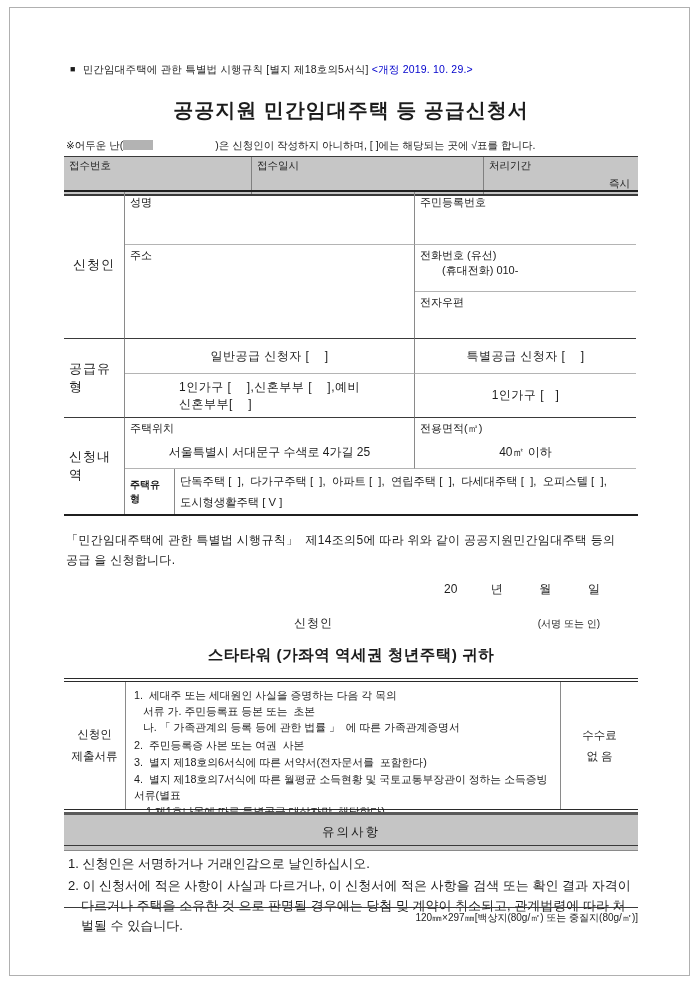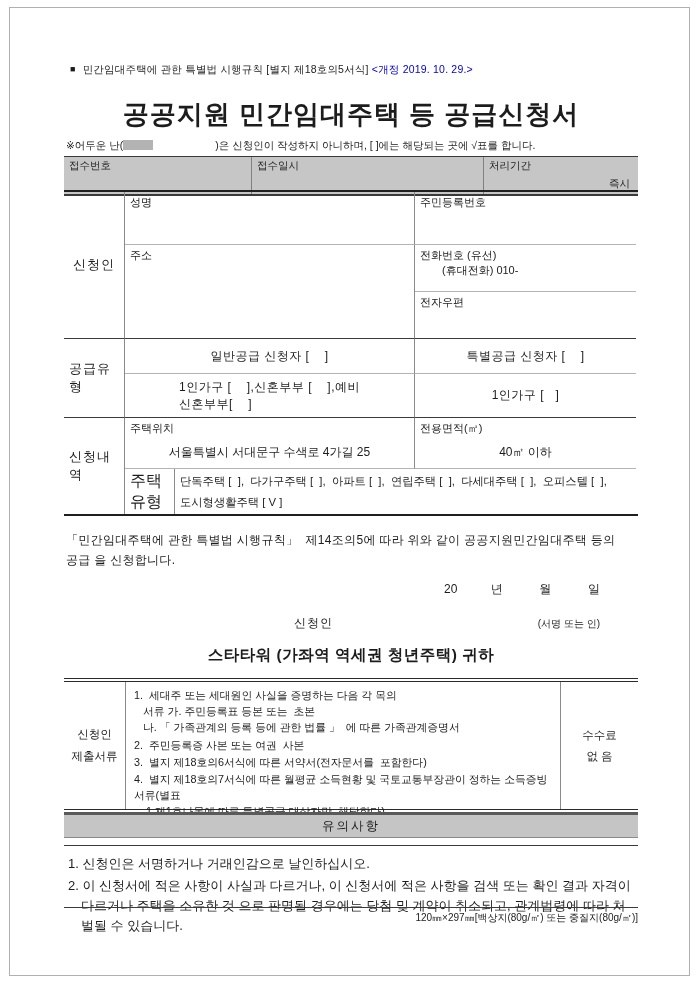--- a/index.html
+++ b/index.html
@@ -10,21 +10,21 @@
 
   .pre { white-space:pre-wrap; }
 
   
   .reg-line { position:absolute; left:70px; top:63px; width:560px; font-size:10.5px; letter-spacing:0.2px; }
   .reg-bullet { display:inline-block; font-size:9px; margin-right:7px; vertical-align:1px; }
   .revision { color:#0000cc; }
 
   
   .title { position:absolute; left:64px; top:97px; width:574px; text-align:center;
-           font-size:26px; font-weight:600; letter-spacing:1px; }
+           font-size:20px; font-weight:600; letter-spacing:1px; }
 
   
   .instruction { position:absolute; left:66px; top:139px; width:572px; font-size:10.5px; }
   .shade-box { display:inline-block; width:30px; height:10px; background:#b3b3b3; vertical-align:-1px; margin-right:62px; }
 
   
   .receipt { position:absolute; left:64px; top:156px; width:574px; height:40px; display:flex;
              background:#c6c6c6; border-top:1px solid #3a3a3a; border-bottom:2px solid #3a3a3a; }
   .receipt .cell { position:relative; padding:2px 5px; font-size:10.5px; }
   .receipt .c1 { width:188px; border-right:1px solid #808080; }
@@ -50,21 +50,21 @@
   .c-phone { grid-area:2/4/3/5; }
   .c-email { grid-area:3/4/4/5; }
   .c-supply { grid-area:4/1/6/2; }
   .c-general  { grid-area:4/2/5/4; }
   .c-special  { grid-area:4/4/5/5; }
   .c-general2 { grid-area:5/2/6/4; }
   .c-special2 { grid-area:5/4/6/5; }
   .c-details { grid-area:6/1/8/2; }
   .c-loc   { grid-area:6/2/7/4; }
   .c-area  { grid-area:6/4/7/5; }
-  .c-htlabel { grid-area:7/2/8/3; display:flex; align-items:center; justify-content:center; font-size:16px; }
+  .c-htlabel { grid-area:7/2/8/3; display:flex; align-items:center; justify-content:center; font-size:10px;font-weight:bold; }
   .c-htvalue { grid-area:7/3/8/5; display:flex; align-items:center; font-size:11.3px; line-height:1.8; }
   .cell-center { display:flex; align-items:center; justify-content:center; font-size:12px; letter-spacing:0.5px; }
   .phone-line2 { margin-top:0; padding-left:22px; }
   .cell-val-center { text-align:center; margin-top:8px; font-size:12px; }
 
   
   .declaration { position:absolute; left:66px; top:531px; width:572px; font-size:12px; line-height:1.65; letter-spacing:0.3px; }
   .date-line { position:absolute; left:66px; top:581px; width:534px; text-align:right; font-size:12px; white-space:pre; }
   .sign-row { position:absolute; left:66px; top:615px; width:572px; height:16px; }
   .sign-applicant { position:absolute; left:228px; font-size:12px; letter-spacing:1px; }
@@ -78,21 +78,21 @@
   .docs { position:absolute; left:64px; top:678px; width:574px; height:132px; display:flex;
           border-top:4px double #2a2a2a; border-bottom:1px solid #2a2a2a; }
   .docs .label-col { width:62px; border-right:1px solid #8a8a8a; display:flex; align-items:center; justify-content:center;
                      text-align:center; font-size:11.5px; line-height:1.9; }
   .docs .content-col { flex:1; padding:5px 8px; font-size:10.8px; line-height:1.5; }
   .docs .content-col .item { margin-bottom:1px; }
   .docs .fee-col { width:78px; border-left:1px solid #8a8a8a; display:flex; flex-direction:column;
                    align-items:center; justify-content:center; font-size:11.5px; line-height:1.8; }
 
   
-  .notice-bar { position:absolute; left:64px; top:812px; width:574px; height:26px; background:#c5c5c5;
+  .notice-bar { position:absolute; left:64px; top:812px; width:574px; height:39px; background:#c5c5c5;
                 border-top:3px solid #5a5a5a; border-bottom:1px solid #8a8a8a;
                 display:flex; align-items:center; justify-content:center; font-size:12.5px; letter-spacing:2px; }
   .thin-rule { position:absolute; left:64px; width:574px; border-top:1px solid #3a3a3a; }
   .rule1 { top:845px; }
   .rule2 { top:907px; }
   .notes { position:absolute; left:68px; top:854px; width:568px; font-size:13px; line-height:1.55; }
   .notes .item { padding-left:13px; text-indent:-13px; margin-bottom:2px; }
 
   .footer-note { position:absolute; left:64px; top:911px; width:574px; text-align:right; font-size:10px; }
 </style>

